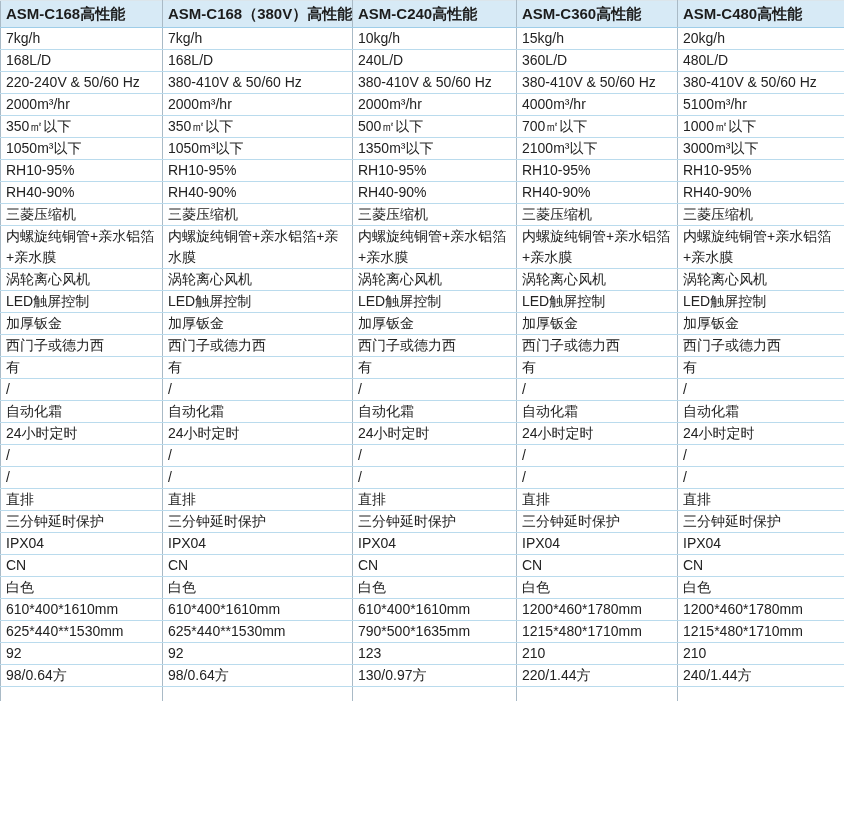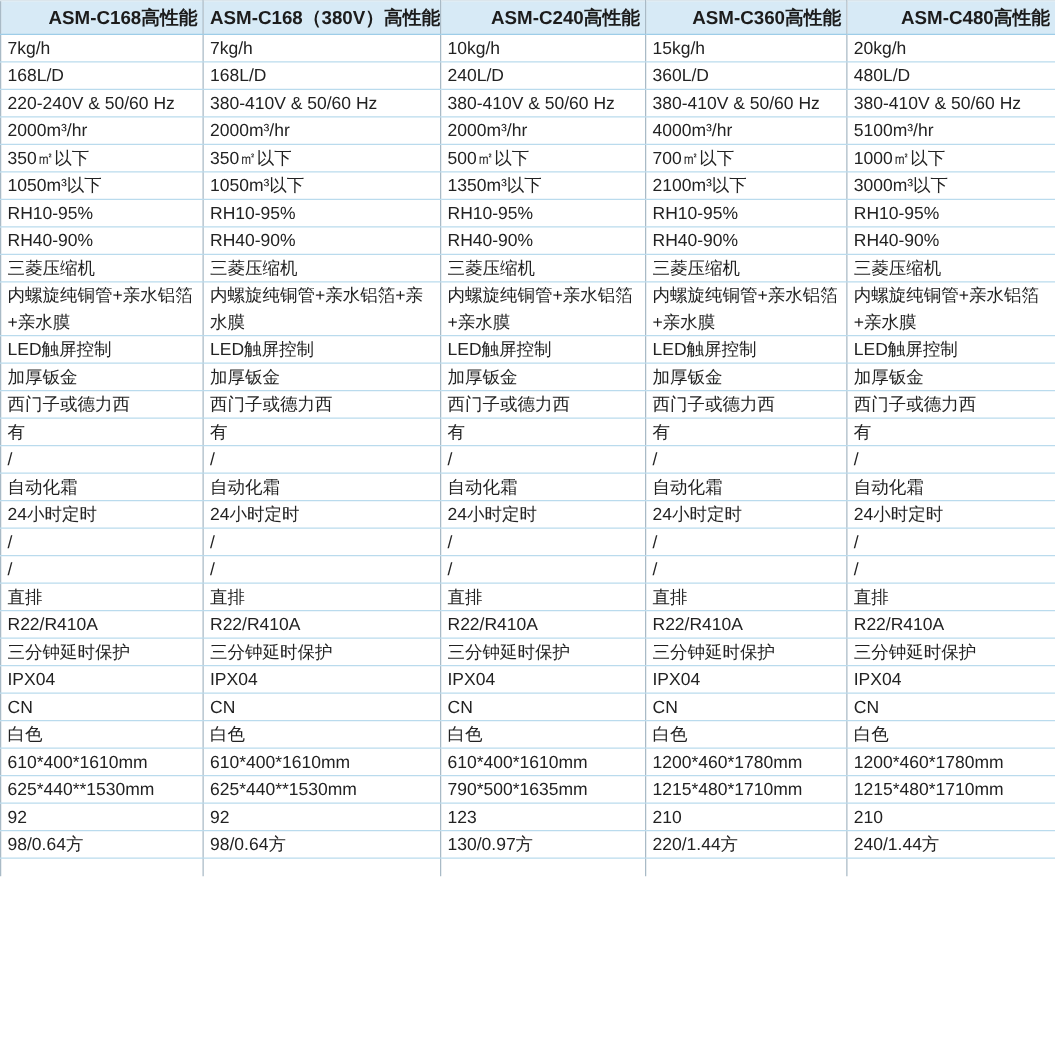--- a/index.html
+++ b/index.html
@@ -44,21 +44,20 @@
     background: var(--header-bg);
     border-top: 1px solid var(--top-border);
     border-bottom: 1px solid var(--header-border-bottom);
     color: var(--header-text);
     font-size: 15px;
     font-weight: bold;
     height: 27px;
     padding: 0 4px 0 5px;
     box-sizing: border-box;
     white-space: nowrap;
-    text-align: right;
   }
   table.spec td {
     color: var(--cell-text);
     font-size: 14px;
     line-height: 21px;
     height: 21px;
     padding: 0 4px 0 5px;
     box-sizing: content-box;
     background: var(--row-bg);
   }
@@ -153,95 +152,95 @@
           <td>三菱压缩机</td>
         </tr>
         <tr>
           <td>内螺旋纯铜管+亲水铝箔+亲水膜</td>
           <td>内螺旋纯铜管+亲水铝箔+亲水膜</td>
           <td>内螺旋纯铜管+亲水铝箔+亲水膜</td>
           <td>内螺旋纯铜管+亲水铝箔+亲水膜</td>
           <td>内螺旋纯铜管+亲水铝箔+亲水膜</td>
         </tr>
         <tr>
-          <td>LED触屏控制</td>
-          <td>LED触屏控制</td>
-          <td>LED触屏控制</td>
-          <td>LED触屏控制</td>
-          <td>LED触屏控制</td>
-        </tr>
-        <tr>
-          <td>加厚钣金</td>
-          <td>加厚钣金</td>
-          <td>加厚钣金</td>
-          <td>加厚钣金</td>
-          <td>加厚钣金</td>
-        </tr>
-        <tr>
-          <td>西门子或德力西</td>
-          <td>西门子或德力西</td>
-          <td>西门子或德力西</td>
-          <td>西门子或德力西</td>
-          <td>西门子或德力西</td>
-        </tr>
-        <tr>
-          <td>有</td>
-          <td>有</td>
-          <td>有</td>
-          <td>有</td>
-          <td>有</td>
-        </tr>
-        <tr>
-          <td>/</td>
-          <td>/</td>
-          <td>/</td>
-          <td>/</td>
-          <td>/</td>
-        </tr>
-        <tr>
-          <td>自动化霜</td>
-          <td>自动化霜</td>
-          <td>自动化霜</td>
-          <td>自动化霜</td>
-          <td>自动化霜</td>
-        </tr>
-        <tr>
-          <td>24小时定时</td>
-          <td>24小时定时</td>
-          <td>24小时定时</td>
-          <td>24小时定时</td>
-          <td>24小时定时</td>
-        </tr>
-        <tr>
-          <td>/</td>
-          <td>/</td>
-          <td>/</td>
-          <td>/</td>
-          <td>/</td>
-        </tr>
-        <tr>
-          <td>/</td>
-          <td>/</td>
-          <td>/</td>
-          <td>/</td>
-          <td>/</td>
-        </tr>
-        <tr>
-          <td>直排</td>
-          <td>直排</td>
-          <td>直排</td>
-          <td>直排</td>
-          <td>直排</td>
-        </tr>
-        <tr>
-          <td>R22/R410A</td>
-          <td>R22/R410A</td>
-          <td>R22/R410A</td>
-          <td>R22/R410A</td>
-          <td>R22/R410A</td>
+          <td>涡轮离心风机</td>
+          <td>涡轮离心风机</td>
+          <td>涡轮离心风机</td>
+          <td>涡轮离心风机</td>
+          <td>涡轮离心风机</td>
+        </tr>
+        <tr>
+          <td>LED触屏控制</td>
+          <td>LED触屏控制</td>
+          <td>LED触屏控制</td>
+          <td>LED触屏控制</td>
+          <td>LED触屏控制</td>
+        </tr>
+        <tr>
+          <td>加厚钣金</td>
+          <td>加厚钣金</td>
+          <td>加厚钣金</td>
+          <td>加厚钣金</td>
+          <td>加厚钣金</td>
+        </tr>
+        <tr>
+          <td>西门子或德力西</td>
+          <td>西门子或德力西</td>
+          <td>西门子或德力西</td>
+          <td>西门子或德力西</td>
+          <td>西门子或德力西</td>
+        </tr>
+        <tr>
+          <td>有</td>
+          <td>有</td>
+          <td>有</td>
+          <td>有</td>
+          <td>有</td>
+        </tr>
+        <tr>
+          <td>/</td>
+          <td>/</td>
+          <td>/</td>
+          <td>/</td>
+          <td>/</td>
+        </tr>
+        <tr>
+          <td>自动化霜</td>
+          <td>自动化霜</td>
+          <td>自动化霜</td>
+          <td>自动化霜</td>
+          <td>自动化霜</td>
+        </tr>
+        <tr>
+          <td>24小时定时</td>
+          <td>24小时定时</td>
+          <td>24小时定时</td>
+          <td>24小时定时</td>
+          <td>24小时定时</td>
+        </tr>
+        <tr>
+          <td>/</td>
+          <td>/</td>
+          <td>/</td>
+          <td>/</td>
+          <td>/</td>
+        </tr>
+        <tr>
+          <td>/</td>
+          <td>/</td>
+          <td>/</td>
+          <td>/</td>
+          <td>/</td>
+        </tr>
+        <tr>
+          <td>直排</td>
+          <td>直排</td>
+          <td>直排</td>
+          <td>直排</td>
+          <td>直排</td>
         </tr>
         <tr>
           <td>三分钟延时保护</td>
           <td>三分钟延时保护</td>
           <td>三分钟延时保护</td>
           <td>三分钟延时保护</td>
           <td>三分钟延时保护</td>
         </tr>
         <tr>
           <td>IPX04</td>

